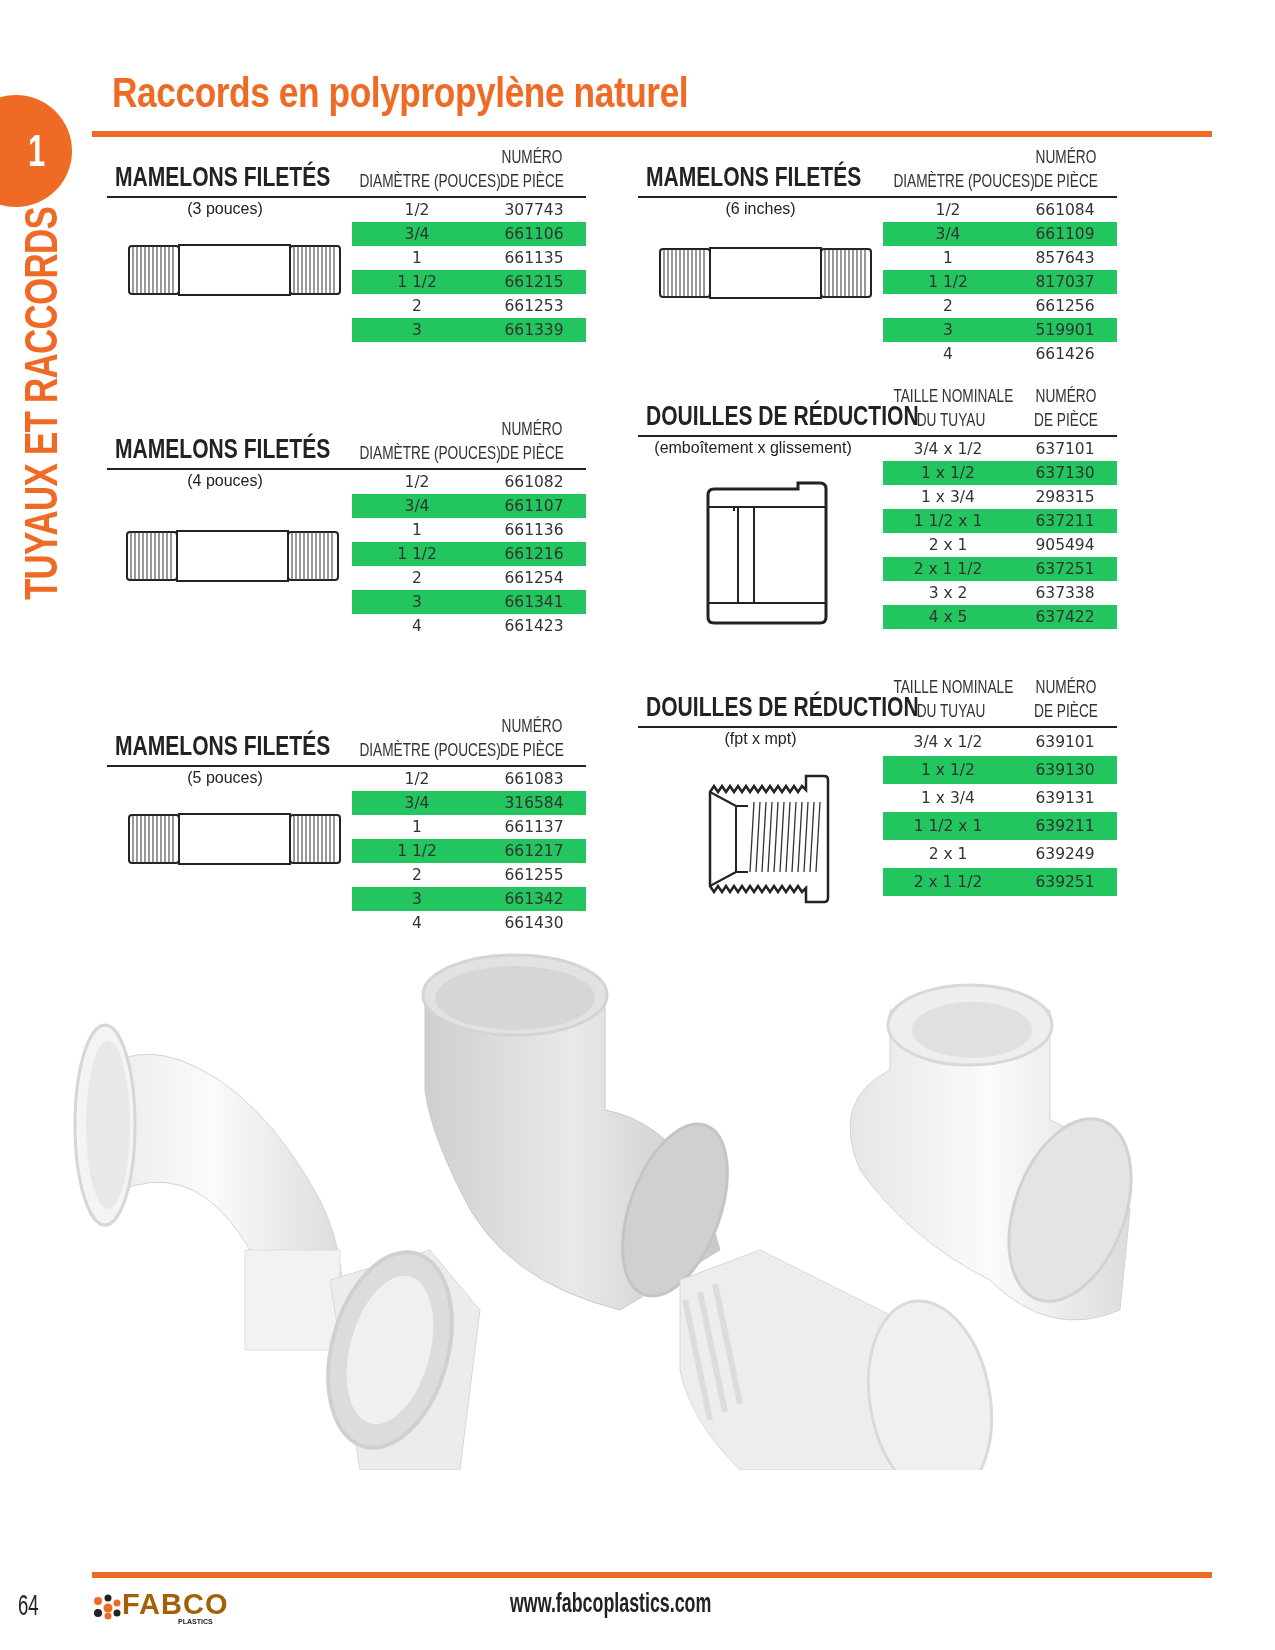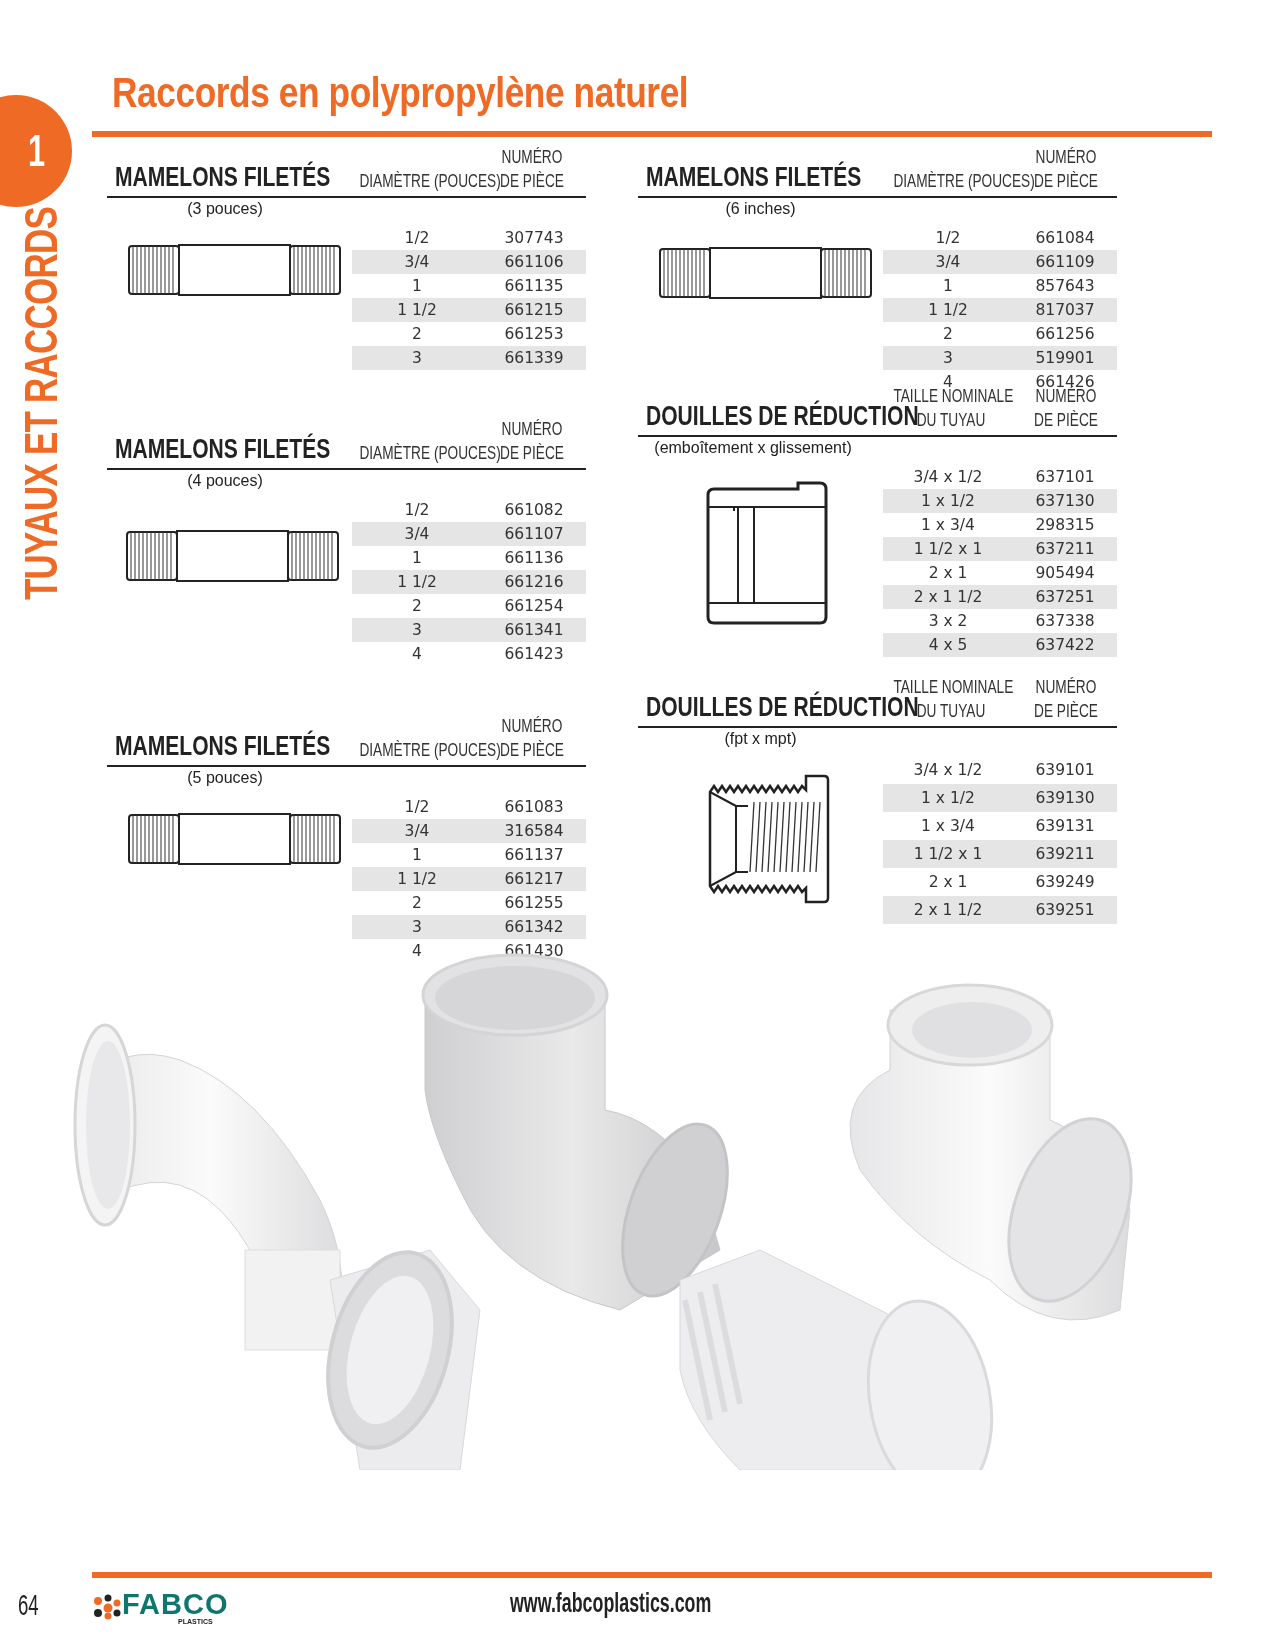--- a/index.html
+++ b/index.html
@@ -11,34 +11,34 @@
   .chapter-tab { position:absolute; left:-40px; top:95px; width:112px; height:112px; border-radius:56px; background:#ee6a25; }
   .chapter-num { position:absolute; left:28px; top:126px; font-family:"Liberation Sans", sans-serif; font-weight:700; font-size:44px; color:#fff; transform:scaleX(0.7); transform-origin:left top; }
   .side-label { position:absolute; left:14px; top:600px; transform-origin:left top; transform:rotate(-90deg); font-family:"Liberation Sans", sans-serif; font-weight:700; font-size:46px; color:#ee6a25; white-space:nowrap; letter-spacing:-1px; }
   .side-label span { display:inline-block; transform:scaleX(0.76); transform-origin:left center; }
 
   .section { position:absolute; }
   .sec-head { position:relative; height:54px; border-bottom:2px solid #222; }
   .sec-title { position:absolute; left:8px; bottom:3px; font-family:"Liberation Sans", sans-serif; font-weight:700; font-size:27px; color:#222; transform:scaleX(0.78); transform-origin:left bottom; white-space:nowrap; }
   .col-head { position:absolute; bottom:3px; font-family:"Liberation Sans", sans-serif; font-size:19px; color:#333; text-align:center; line-height:24px; transform:scaleX(0.72); transform-origin:center bottom; white-space:nowrap; }
   .subtitle { position:absolute; font-family:"Liberation Sans", sans-serif; font-size:16px; color:#222; text-align:center; }
-  .rows { position:absolute;margin-top:28px; }
+  .rows { position:absolute; }
   .row { height:24px; display:flex; font-family:"DejaVu Sans", sans-serif; font-size:15.5px; color:#333; line-height:24px; }
-  .row.shade { background:#e5e5e5; }
+  .row.shade { background:#22c55e; }
   .row .c1 { text-align:center; }
   .row .c2 { text-align:center; }
 
   .drawing { position:absolute; }
 
   .photo { position:absolute; left:60px; top:950px; width:1100px; height:520px; }
 
   .rule-bottom { position:absolute; left:92px; top:1572px; width:1120px; height:6px; background:#ee6a25; }
   .page-num { position:absolute; left:18px; top:1588px; font-family:"Liberation Sans", sans-serif; font-size:30px; color:#222; transform:scaleX(0.62); transform-origin:left top; }
   .logo { position:absolute; left:92px; top:1592px; }
-  .logo-text { position:absolute; left:30px; top:-4px; font-family:"Liberation Sans", sans-serif; font-weight:700; font-size:29px; color:#0f766e; letter-spacing:1px; }
+  .logo-text { position:absolute; left:30px; top:-4px; font-family:"Liberation Sans", sans-serif; font-weight:700; font-size:29px; color:#a16207; letter-spacing:1px; }
   .logo-sub { position:absolute; left:86px; top:26px; font-family:"Liberation Sans", sans-serif; font-weight:700; font-size:7px; color:#222; }
   .website { position:absolute; left:510px; top:1588px; font-family:"Liberation Sans", sans-serif; font-weight:700; font-size:27px; color:#222; transform:scaleX(0.66); transform-origin:left top; white-space:nowrap; }
 </style>
 </head>
 <body>
 
 <div class="chapter-tab"></div>
 <div class="chapter-num">1</div>
 <div class="side-label"><span>TUYAUX ET RACCORDS</span></div>
 

